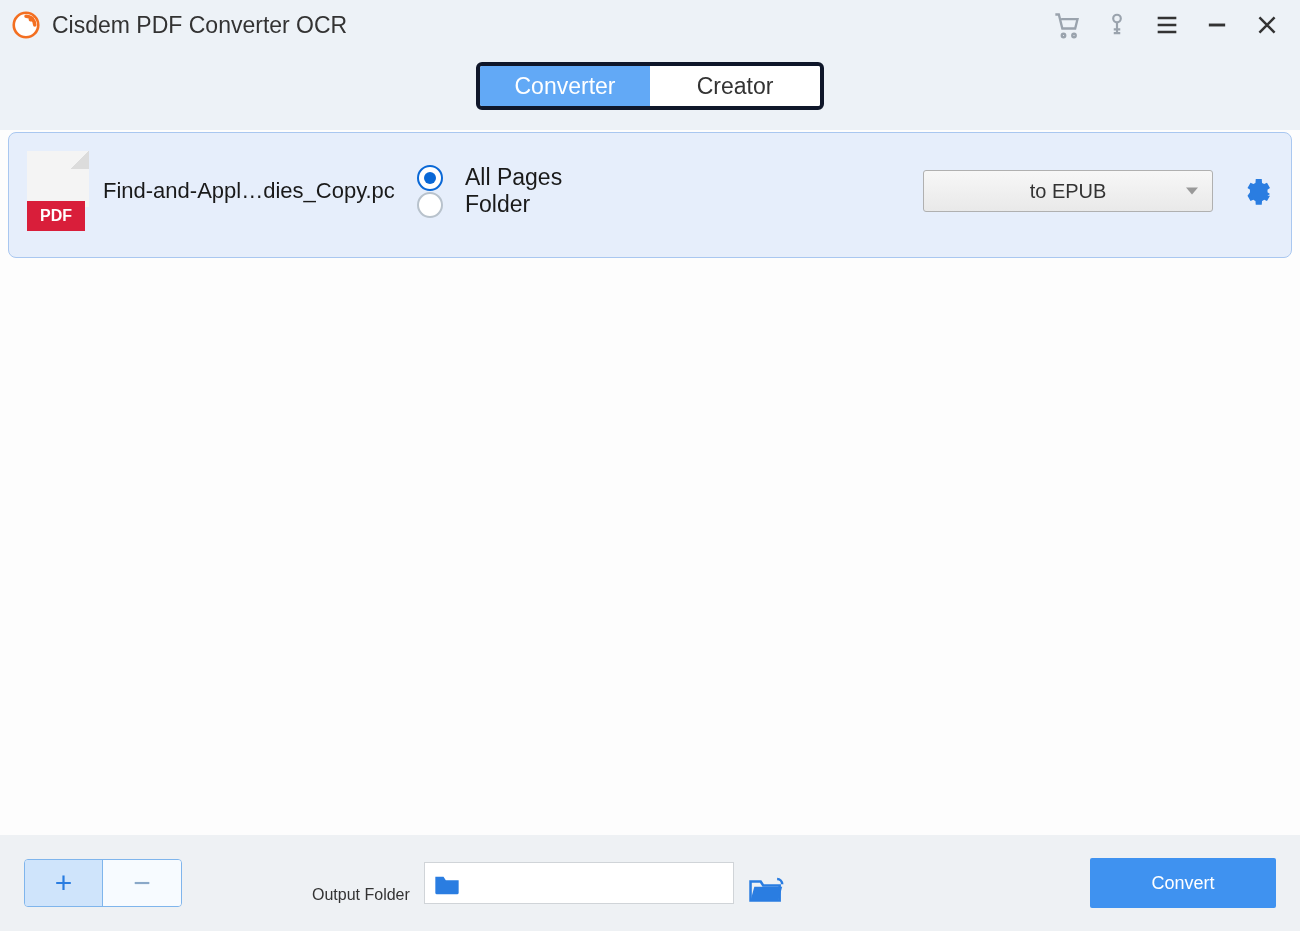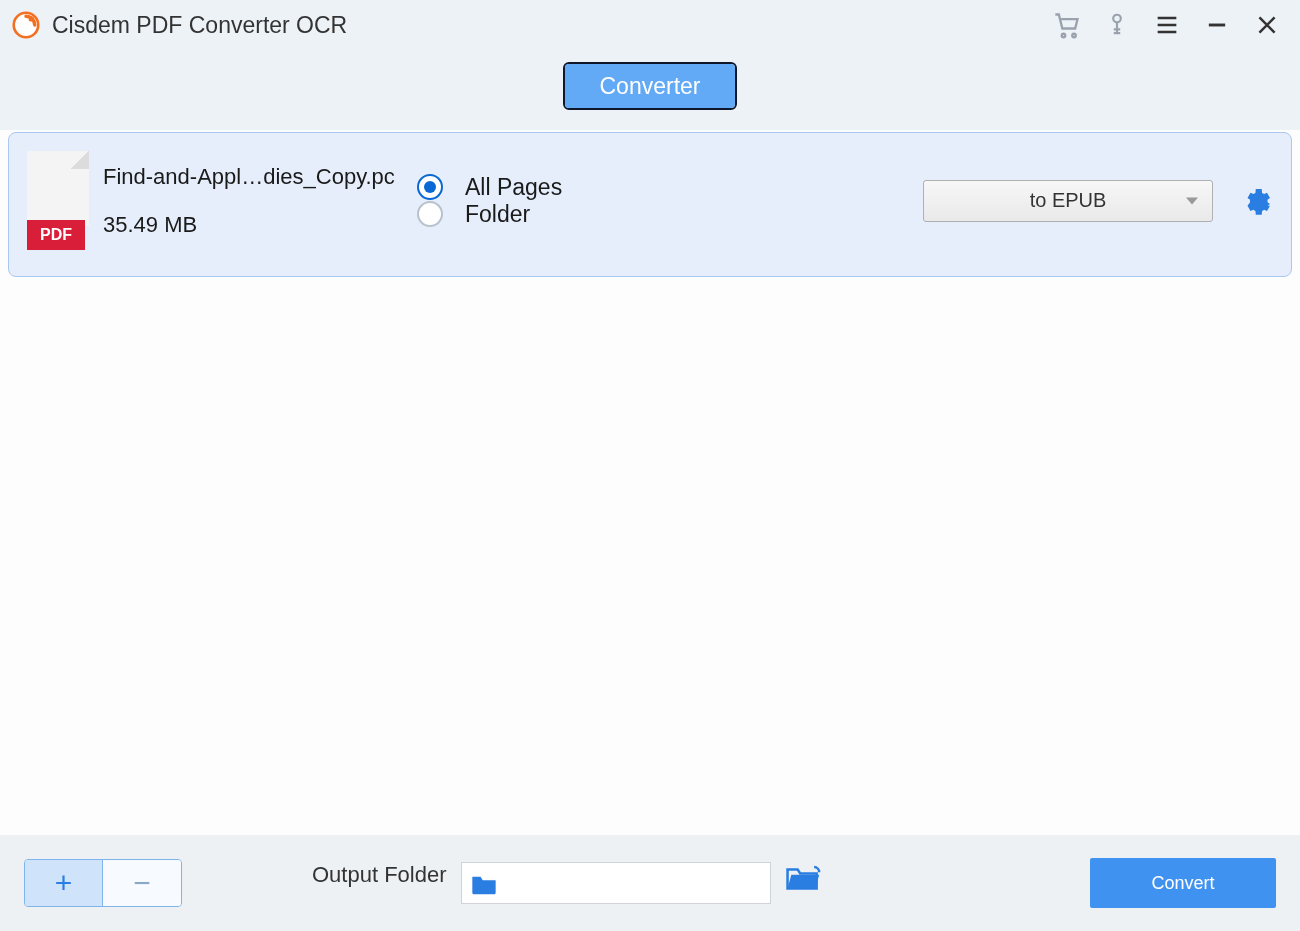--- a/index.html
+++ b/index.html
@@ -38,21 +38,21 @@
   }
   .title-icon.close { color: #333; }
   .tabbar {
     background: #edf2f7;
     display: flex;
     justify-content: center;
     padding: 12px 0 20px 0;
   }
   .segmented {
     display: flex;
-    border: 2px solid #0f172a;
+    border: 4px solid #0f172a;
     border-radius: 6px;
     overflow: hidden;
     height: 48px;
   }
   .segmented .seg {
     width: 170px;
     display: flex; align-items: center; justify-content: center;
     font-size: 23px;
     cursor: pointer;
     background: #fff;
@@ -69,21 +69,21 @@
   .file-card {
     margin: 2px;
     border: 1px solid #a9c7f0;
     border-radius: 8px;
     background: #e6eefb;
     padding: 18px 18px 26px 18px;
     display: flex;
     align-items: center;
   }
   .pdf-thumb {
-    width: 62px; height: 99px;
+    width: 62px; height: 80px;
     position: relative;
     margin-right: 14px;
     flex-shrink: 0;
     padding-left: 12px;
   }
   .pdf-paper {
     position: absolute;
     left: 0; top: 0; right: 0; bottom: 24px;
     background: #f4f4f4;
   }
@@ -198,24 +198,24 @@
     width: 78px;
     display: flex; align-items: center; justify-content: center;
     font-size: 30px;
     cursor: pointer;
     color: #2a7de1;
   }
   .addremove .plus { background: #cfe4fb; border-right: 1px solid #7fb5ec; }
   .addremove .minus { background: #f7fbff; color: #8aa8c8; }
   .output-section {
     display: flex;
-    align-items: flex-start;
+    align-items: flex-end;
     margin-left: 130px;
     gap: 14px;
-    font-size: 22px;
+    font-size: 16px;
     color: #333;
   }
   .output-field {
     width: 310px; height: 42px;
     background: #fff;
     border: 1px solid #d0d4d8;
     display: flex;
     align-items: center;
     padding: 0 8px;
   }
@@ -276,32 +276,32 @@
   <div class="title-icon close">
     <svg width="26" height="26" viewBox="0 0 24 24" stroke="#333" stroke-width="2.3">
         <path d="M5 5l14 14M19 5L5 19"></path>
       </svg>
   </div>
 </div>
 
 <div class="tabbar">
   <div class="segmented">
     <div class="seg active">Converter</div>
+    <div class="seg">Creator</div>
   </div>
 </div>
 
 <div class="content">
   <div class="file-card">
     <div class="pdf-thumb">
       <div class="pdf-paper"></div>
       <div class="pdf-badge">PDF</div>
     </div>
     <div class="file-meta">
       <div class="file-name">Find-and-Appl…dies_Copy.pc</div>
-      <div>35.49 MB</div>
     </div>
     <div class="pagemode">
       <div class="radio-row">
         <span class="radio checked">
             <span class="dot"></span>
           </span>
         <span>All Pages</span>
       </div>
       <div class="radio-row">
         <span class="radio unchecked"></span>

